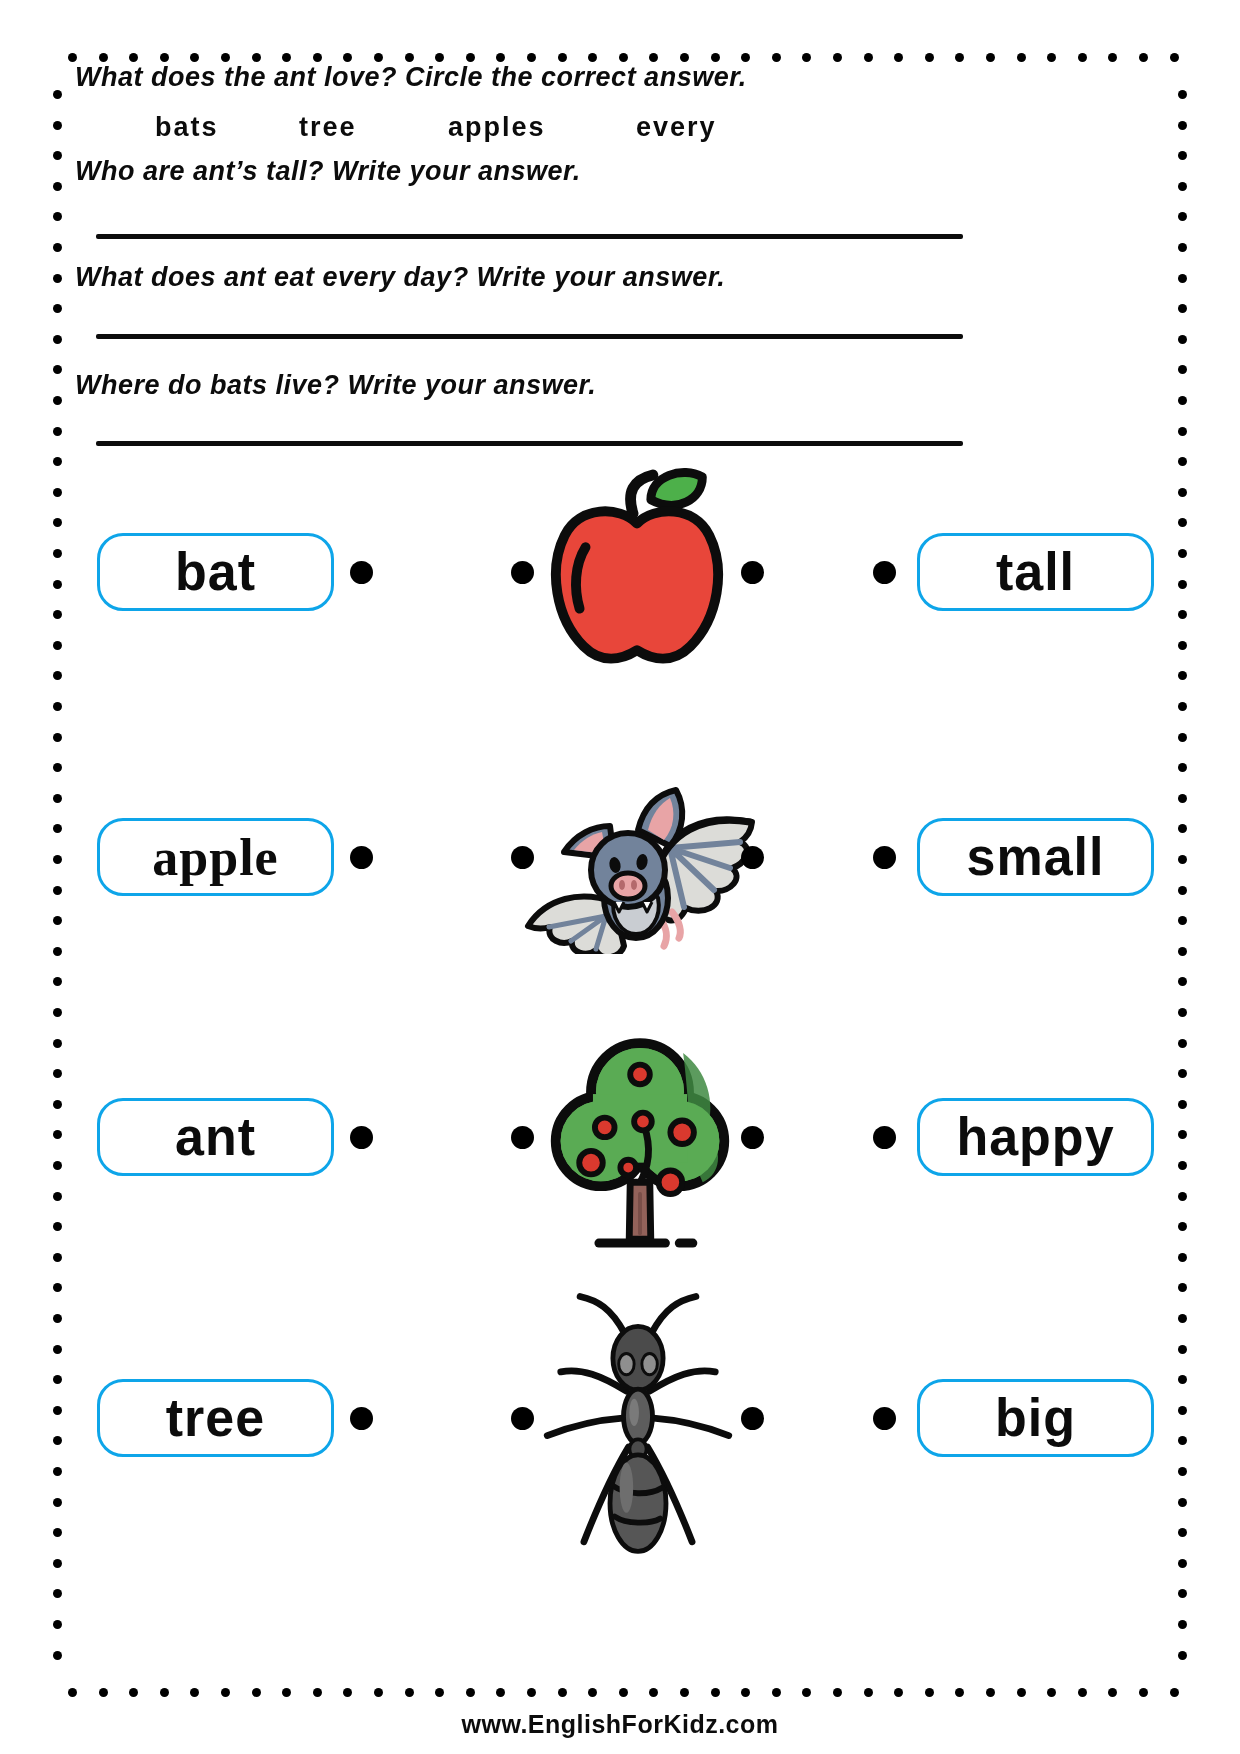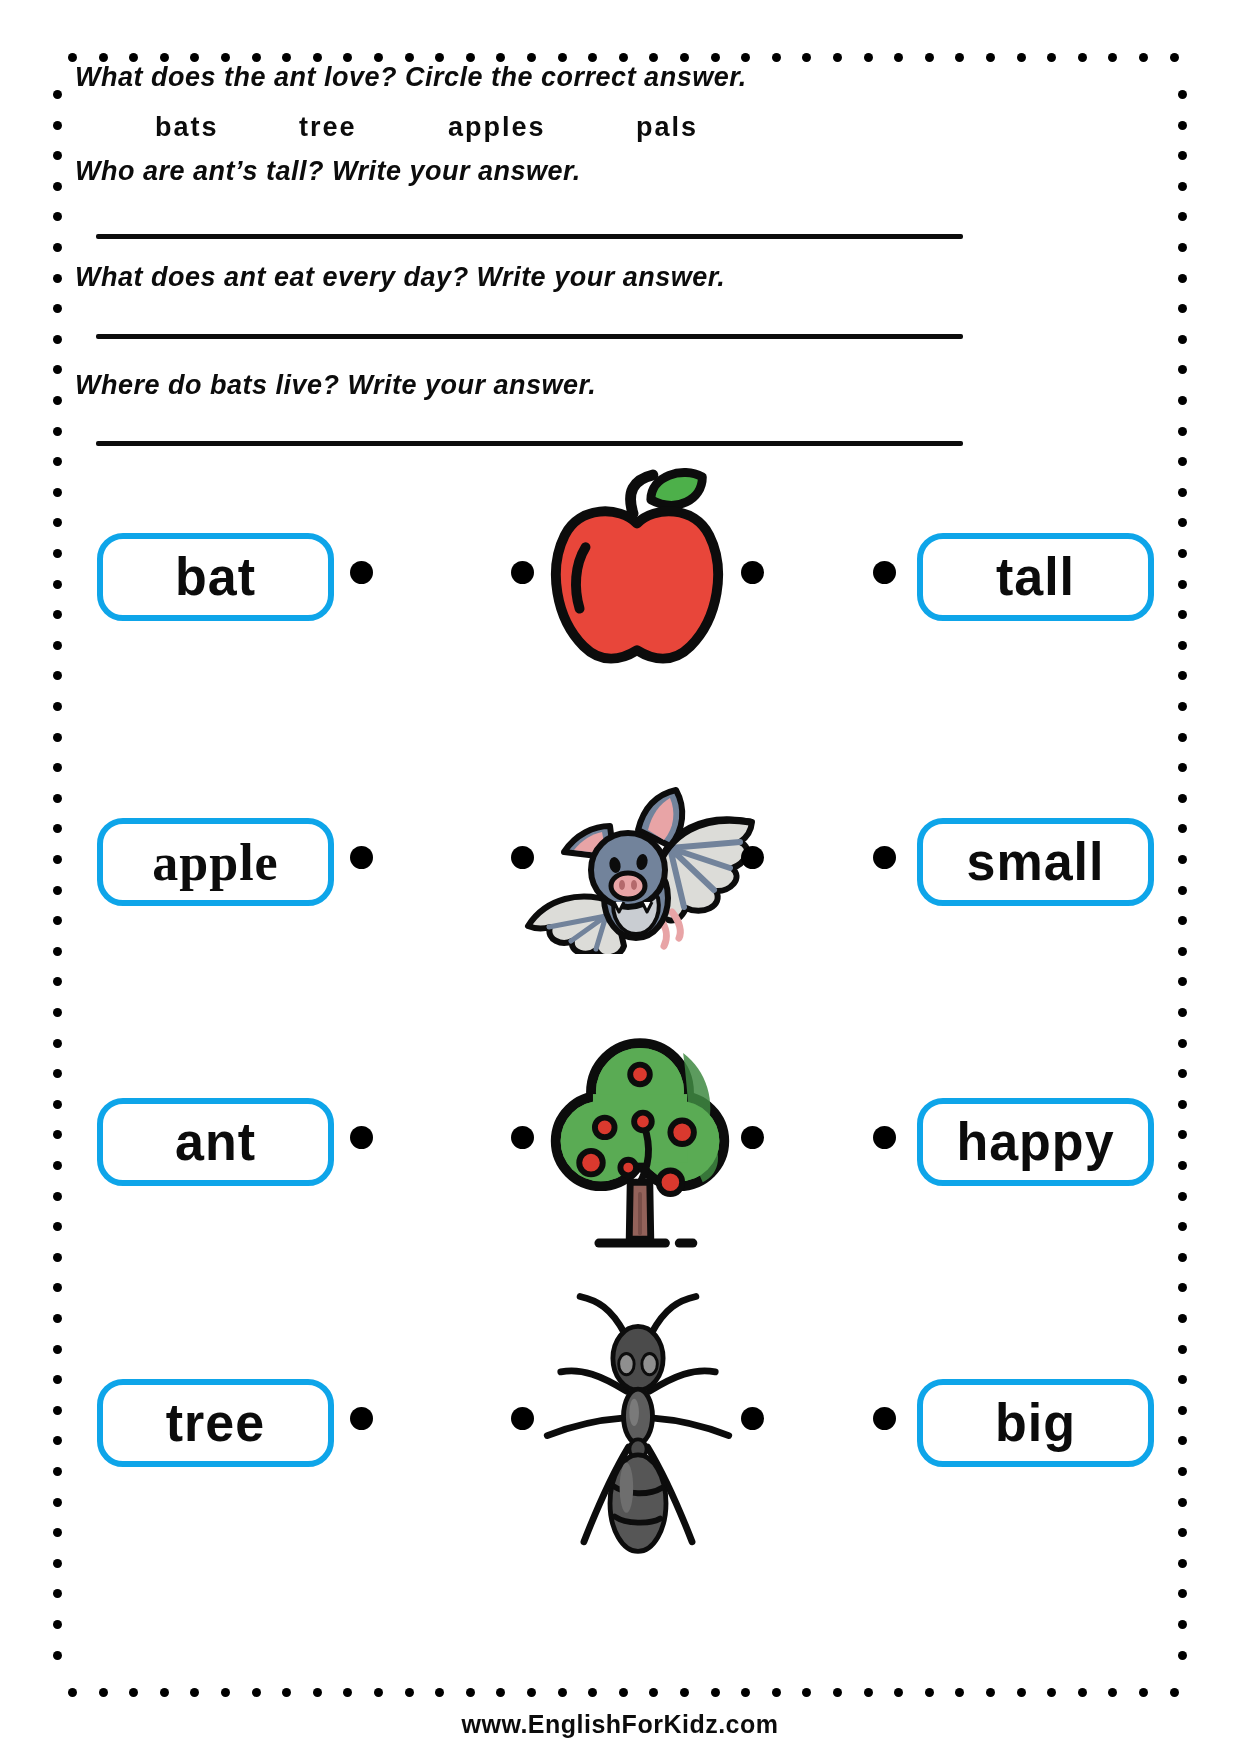--- a/index.html
+++ b/index.html
@@ -2,21 +2,21 @@
 <html><head>
 <meta charset="utf-8">
 <style>
   html,body{margin:0;padding:0;background:#fff;}
   body{width:1240px;height:1754px;position:relative;font-family:"Liberation Sans",sans-serif;overflow:hidden;}
   .page{position:absolute;inset:0;background:#fff;}
   .dot{position:absolute;background:#000;border-radius:50%;width:9px;height:9px;}
   .question{position:absolute;left:75px;font-size:27px;font-weight:bold;font-style:italic;color:#0c0c0c;letter-spacing:.5px;white-space:nowrap;}
   .option{position:absolute;font-size:27px;font-weight:bold;color:#0c0c0c;letter-spacing:2px;white-space:nowrap;}
   .answer-line{position:absolute;left:96px;width:867px;height:5px;background:#0c0c0c;border-radius:2px;}
-  .word-box{position:absolute;width:237px;height:88px;border:6px solid #0ea5e9;border-radius:26px;display:flex;align-items:center;justify-content:center;background:#fff;box-sizing:border-box;}
+  .word-box{position:absolute;width:237px;height:78px;border:3px solid #0ea5e9;border-radius:26px;display:flex;align-items:center;justify-content:center;background:#fff;box-sizing:border-box;}
   .word-box span{font-size:52px;font-weight:bold;color:#0c0c0c;letter-spacing:1px;transform:scaleY(1.02);}
   .cdot{position:absolute;width:23px;height:23px;background:#000;border-radius:50%;}
   .pic{position:absolute;}
   .footer{position:absolute;left:0;top:1710px;width:1240px;text-align:center;font-size:25px;font-weight:bold;color:#0c0c0c;letter-spacing:.5px;}
 </style>
 </head>
 <body>
 
 <div class="page">
 
@@ -199,21 +199,21 @@
       <div class="dot" style="left: 1178px; top: 1620px;"></div>
       <div class="dot" style="left: 53px; top: 1650.6px;"></div>
       <div class="dot" style="left: 1178px; top: 1650.6px;"></div>
     </div>
 
   <div class="question" style="top:62px;text-align:center;">What does the ant love? Circle the correct answer.</div>
 
   <div class="option" style="left:155px;top:112px;">bats</div>
   <div class="option" style="left:299px;top:112px;">tree</div>
   <div class="option" style="left:448px;top:112px;">apples</div>
-  <div class="option" style="left:636px;top:112px;">pals</div>
+  <div class="option" style="left:636px;top:112px;">every</div>
 
   <div class="question" style="top:156px;">Who are ant’s tall? Write your answer.</div>
   <div class="answer-line" style="top:234px;"></div>
 
   <div class="question" style="top:262px;">What does ant eat every day? Write your answer.</div>
   <div class="answer-line" style="top:334px;"></div>
 
   <div class="question" style="top:370px;">Where do bats live? Write your answer.</div>
   <div class="answer-line" style="top:441px;"></div>
 

